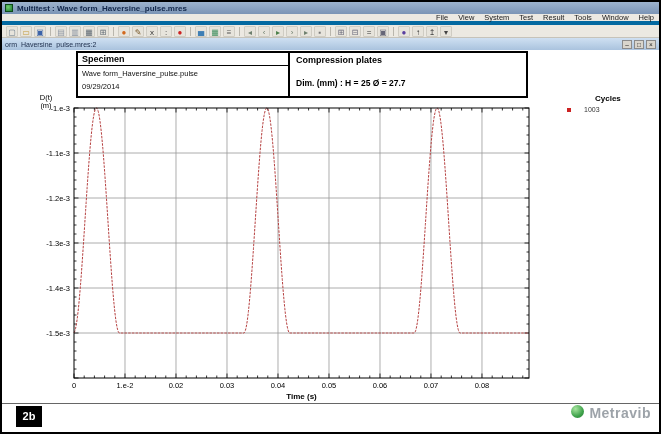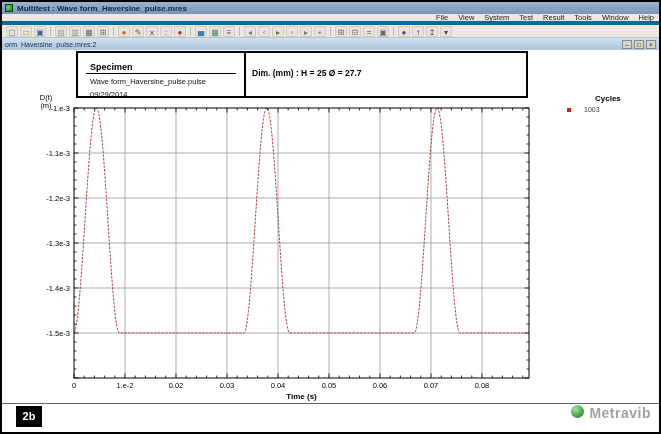--- a/index.html
+++ b/index.html
@@ -27,21 +27,21 @@
   .childbar{position:absolute;left:2px;top:38px;right:2px;height:12px;
             background:linear-gradient(to bottom,#cfe0f2,#aac3de);
             display:flex;align-items:center;padding:0 3px;}
   .child-title{font-size:7px;color:#1c2c4a;flex:1;white-space:nowrap;overflow:hidden;}
   .win-btn{width:10px;height:9px;margin-left:2px;background:#d9d5cc;border:1px solid #8a8a8a;
            font-size:6.5px;line-height:8px;text-align:center;color:#222;flex:none;}
   
   .content{position:absolute;left:2px;top:50px;right:2px;height:353px;background:#fff;}
   .infotable{position:absolute;left:74px;top:1px;width:452px;height:47px;border:2px solid #000;
              display:flex;}
-  .cell-left{width:168px;border-right:2px solid #000;padding:8px;}
+  .cell-left{width:212px;border-right:2px solid #000;padding:0;}
   .cell-right{flex:1;padding:2px 6px;}
   .spec-header{font-size:9px;font-weight:bold;color:#000;padding:1px 4px;border-bottom:1px solid #000;}
   .spec-file{font-size:7.5px;color:#111;padding:3px 4px 0 4px;}
   .spec-date{font-size:7.5px;color:#111;padding:4px 4px 0 4px;}
   .fixture{font-size:9px;font-weight:bold;color:#000;}
   .dims{font-size:8.5px;font-weight:bold;color:#000;margin-top:13px;}
   #chart{position:absolute;left:0;top:38px;width:600px;height:325px;}
   .legend{position:absolute;left:561px;top:44px;width:90px;}
   .legend-title{font-size:8px;font-weight:bold;color:#000;padding-left:32px;}
   .legend-entry{display:flex;align-items:center;margin-top:3px;}
@@ -127,20 +127,21 @@
 
   <div class="content">
 
     <div class="infotable">
       <div class="cell-left">
         <div class="spec-header">Specimen</div>
         <div class="spec-file">Wave form_Haversine_pulse.pulse</div>
         <div class="spec-date">09/29/2014</div>
       </div>
       <div class="cell-right">
+        <div class="fixture">Compression plates</div>
         <div class="dims">Dim. (mm)  : H = 25  Ø = 27.7</div>
       </div>
     </div>
 
     <svg id="chart" viewBox="0 0 600 325">
         <g>
           <line x1="122.99753418516028" y1="20" x2="122.99753418516028" y2="290" stroke="#989898" stroke-width="0.8"></line>
           <line x1="173.99506837032055" y1="20" x2="173.99506837032055" y2="290" stroke="#989898" stroke-width="0.8"></line>
           <line x1="224.99260255548083" y1="20" x2="224.99260255548083" y2="290" stroke="#989898" stroke-width="0.8"></line>
           <line x1="275.9901367406411" y1="20" x2="275.9901367406411" y2="290" stroke="#989898" stroke-width="0.8"></line>

